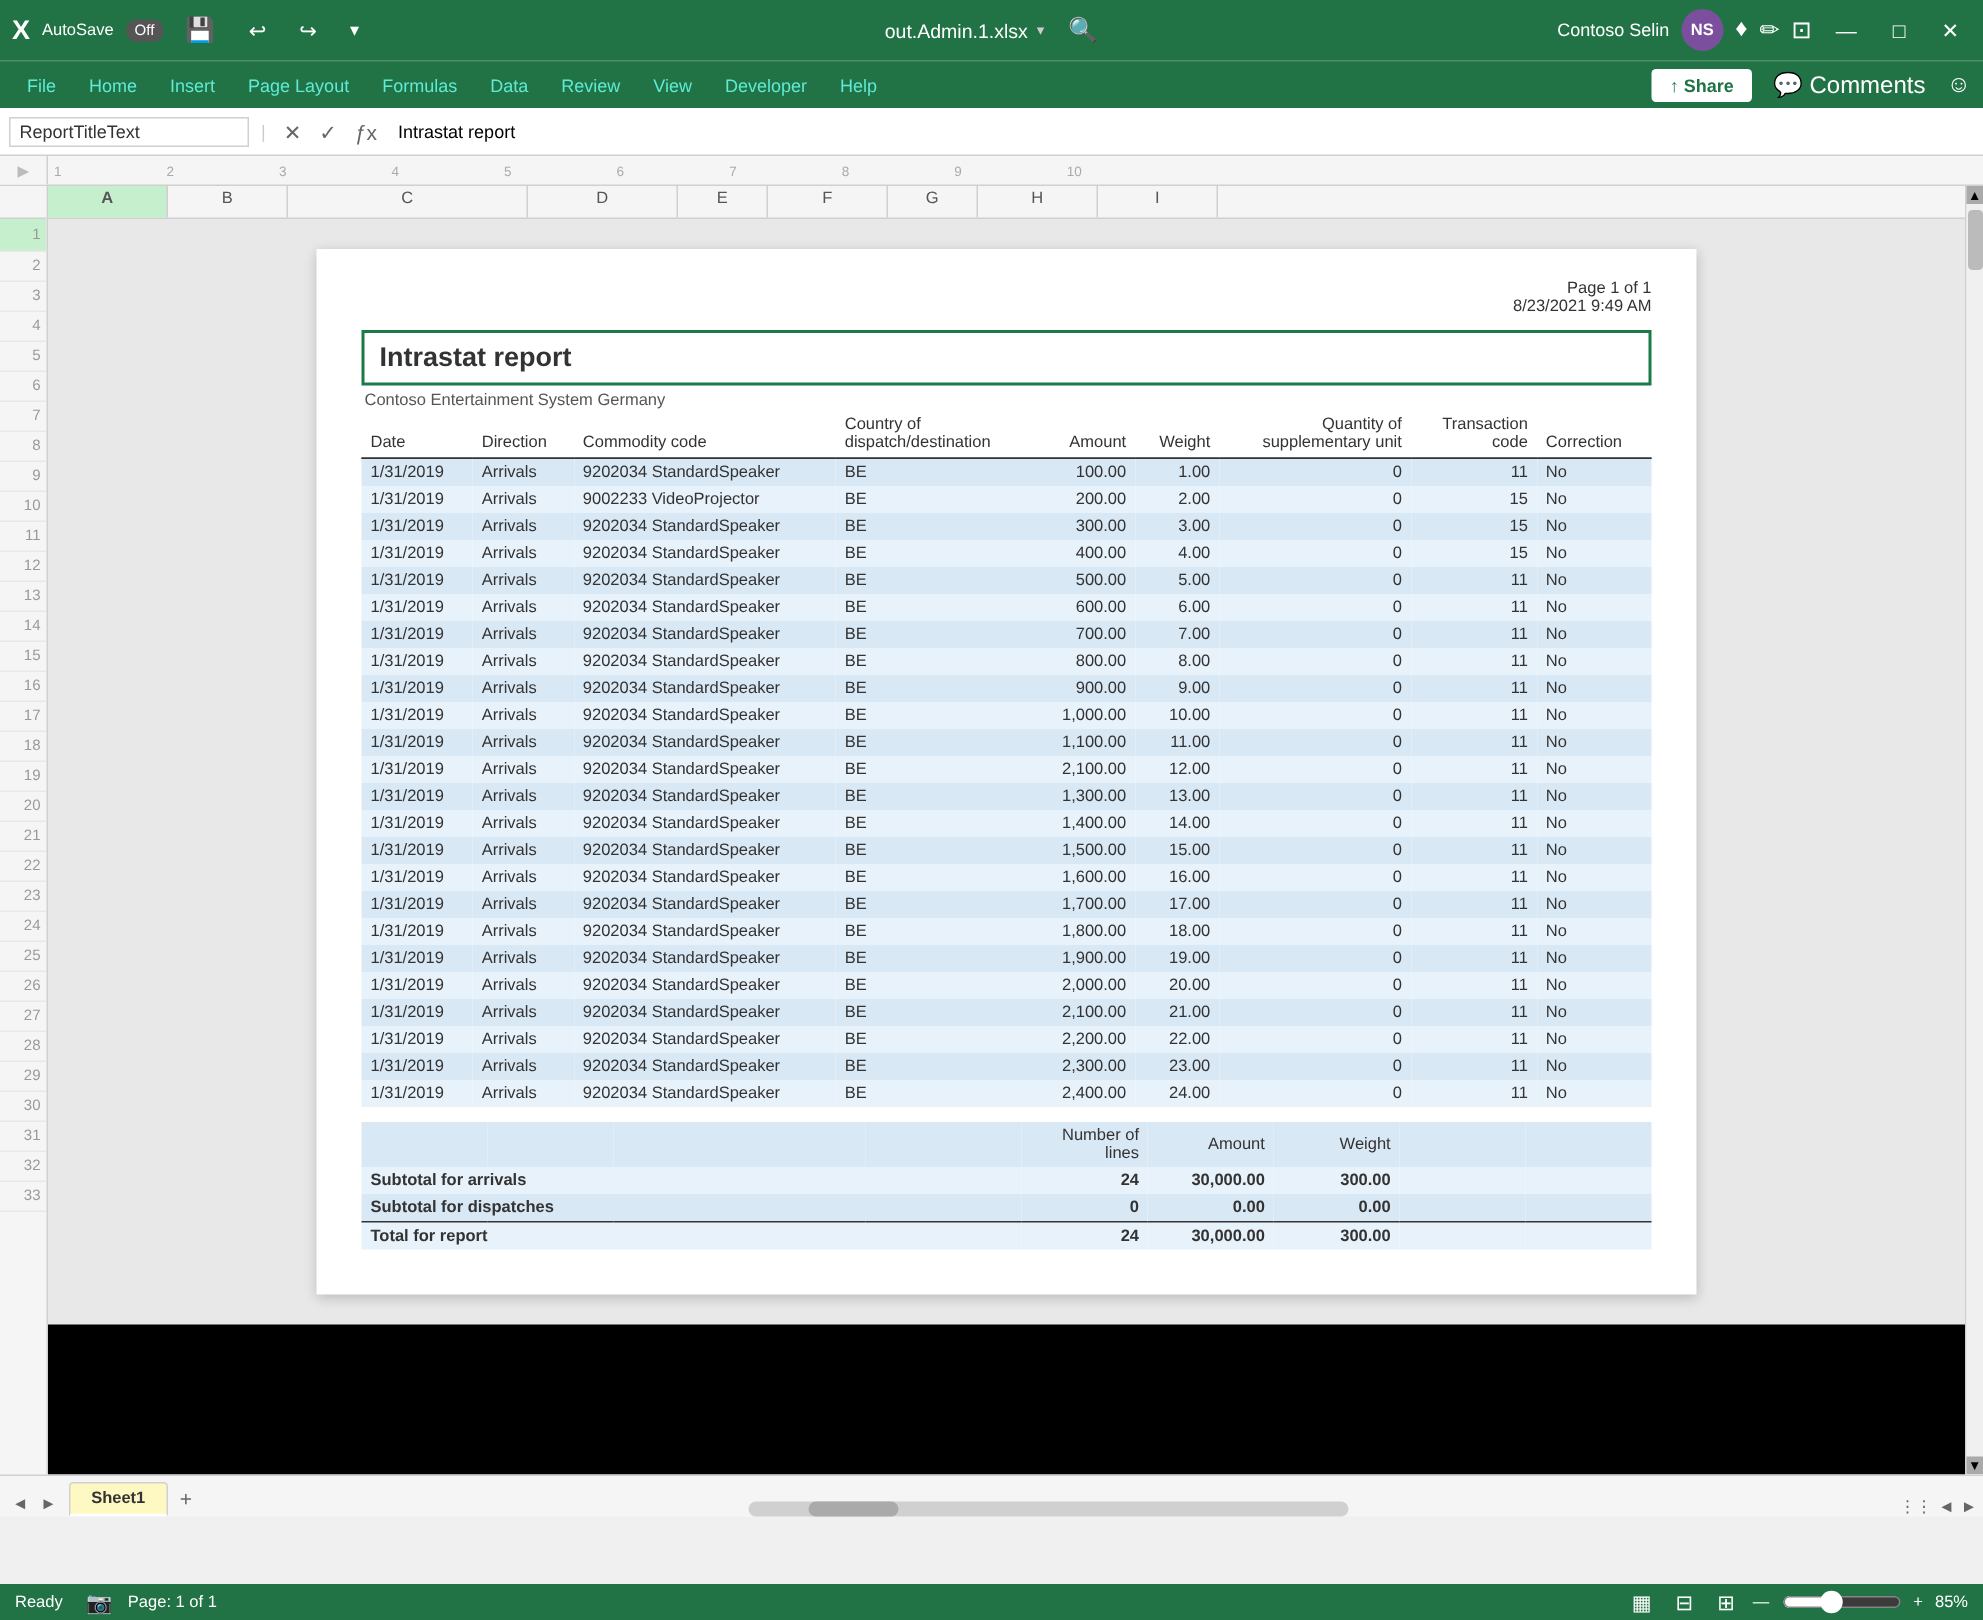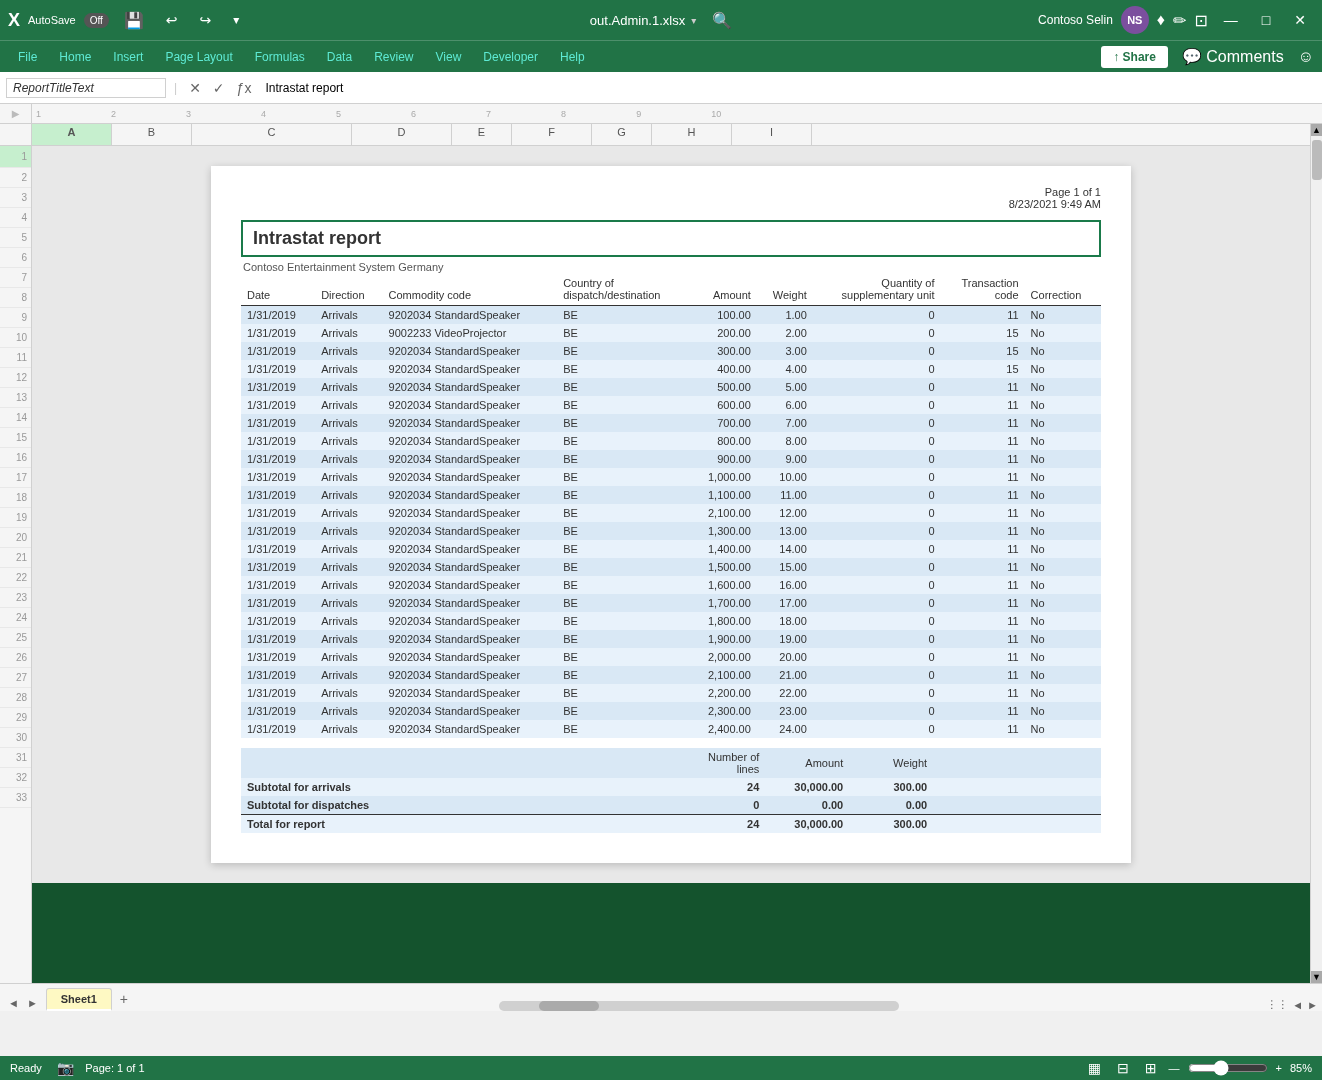--- a/index.html
+++ b/index.html
@@ -57,21 +57,20 @@
       align-items: center;
       padding: 0 6px;
       gap: 4px;
     }
     .name-box {
       width: 160px;
       border: 1px solid #d0d0d0;
       padding: 2px 6px;
       font-size: 12px;
       color: #333;
-      font-style: italic;
     }
     .formula-divider { color: #ccc; margin: 0 4px; }
     .formula-icon-btn { color: #666; font-size: 14px; cursor: pointer; padding: 2px 4px; }
     .formula-input {
       flex: 1;
       border: none;
       outline: none;
       font-size: 12px;
       padding: 2px 6px;
     }
@@ -357,21 +356,21 @@
         <div class="col-header" style="width:80px;">B</div>
         <div class="col-header" style="width:160px;">C</div>
         <div class="col-header" style="width:100px;">D</div>
         <div class="col-header" style="width:60px;">E</div>
         <div class="col-header" style="width:80px;">F</div>
         <div class="col-header" style="width:60px;">G</div>
         <div class="col-header" style="width:80px;">H</div>
         <div class="col-header" style="width:80px;">I</div>
       </div>
 
-      <div class="scroll-container" style="background:#14532d;">
+      <div class="scroll-container" style="background:#000000;">
         <div class="page-wrapper">
           <div class="page">
 
             <div class="page-info">
               <div>Page 1 of 1</div>
               <div>8/23/2021 9:49 AM</div>
             </div>
 
             <div class="report-title">Intrastat report</div>
             <div class="report-subtitle">Contoso Entertainment System Germany</div>

